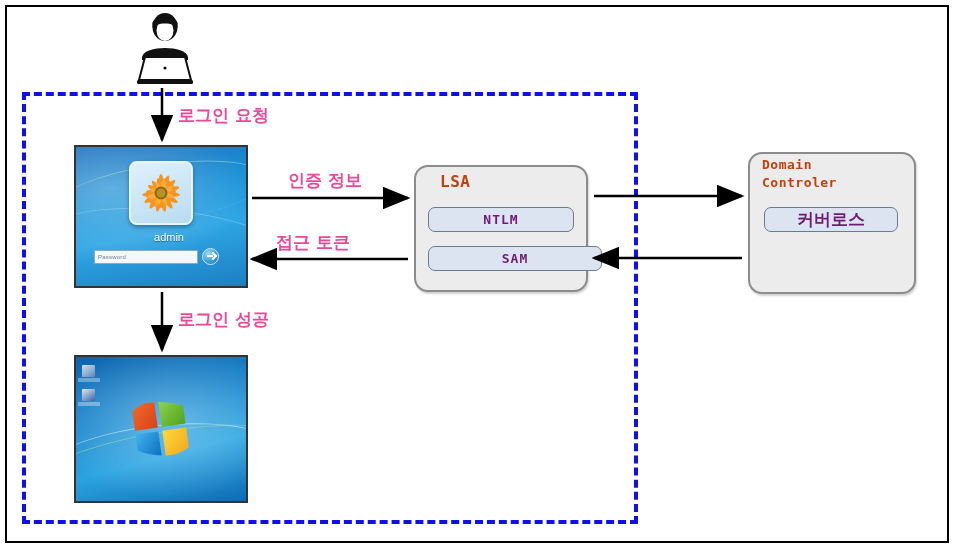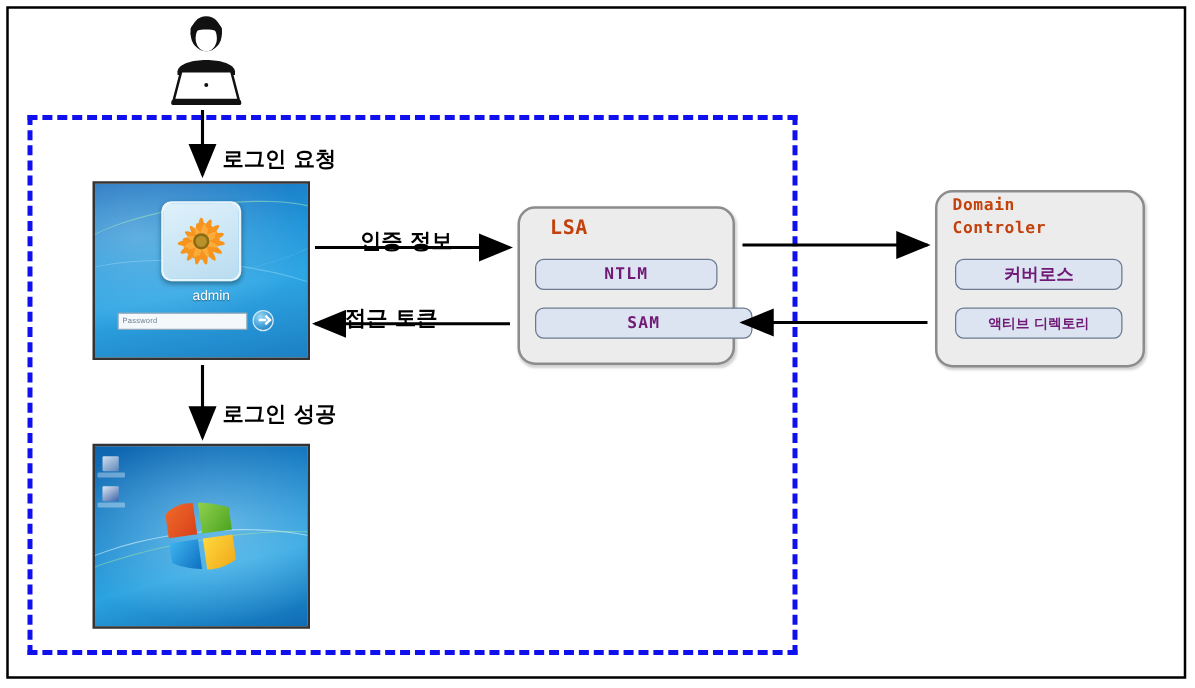--- a/index.html
+++ b/index.html
@@ -258,36 +258,35 @@
     font-weight: bold;
   }
 
   .lsa-box { left: 414px; top: 165px; width: 174px; height: 127px; }
   .lsa-title { left: 440px; top: 172px; font-size: 16px; }
   .lsa-ntlm { left: 428px; top: 207px; width: 146px; height: 25px; font-size: 13px; letter-spacing: 1px; }
   .lsa-sam  { left: 428px; top: 246px; width: 174px; height: 25px; font-size: 13px; letter-spacing: 1px; }
 
   .dc-box { left: 748px; top: 152px; width: 168px; height: 142px; }
   .dc-title { left: 762px; top: 156px; font-size: 13px; line-height: 18px; }
-  .dc-kerberos { left: 764px; top: 207px; width: 134px; height: 25px; font-size: 14px; font-family: Liberation Mono, monospace; }
+  .dc-kerberos { left: 764px; top: 207px; width: 134px; height: 25px; font-size: 17px; font-family: Liberation Mono, monospace; }
   .dc-ad { left: 764px; top: 246px; width: 134px; height: 25px; font-size: 11px; font-family: "DejaVu Sans", sans-serif; }
 
   
   .arrow-svg {
     position: absolute;
     overflow: visible;
   }
   .flow-label {
     position: absolute;
-    color: #000000;
+    color: #ec4899;
     font-family: "DejaVu Sans", sans-serif;
     font-weight: bold;
     font-size: 17px;
     white-space: nowrap;
-    margin-top: 12px;
   }
 </style>
 </head>
 <body>
 
 <div id="canvas">
 
   <div class="outer-frame"></div>
 
   <div class="trust-boundary"></div>
@@ -392,21 +391,20 @@
 
   <div class="module-box lsa-box"></div>
   <div class="module-title lsa-title">LSA</div>
   <div class="sub-box lsa-ntlm">NTLM</div>
   <div class="sub-box lsa-sam">SAM</div>
 
   <div class="module-box dc-box"></div>
   <div class="module-title dc-title">Domain
 Controler</div>
   <div class="sub-box dc-kerberos">커버로스</div>
-  <div class="sub-box dc-ad">액티브 디렉토리</div>
 
   <svg class="arrow-svg" style="left:0;top:0;width:956px;height:550px;">
     <defs>
       <marker id="ah" markerWidth="11" markerHeight="9" refX="10" refY="4.5" orient="auto">
         <path d="M0,0 L11,4.5 L0,9 Z" fill="#000000"></path>
       </marker>
     </defs>
 
     <line x1="162" y1="88" x2="162" y2="140" stroke="#000000" stroke-width="2.5" marker-end="url(#ah)"></line>
 

